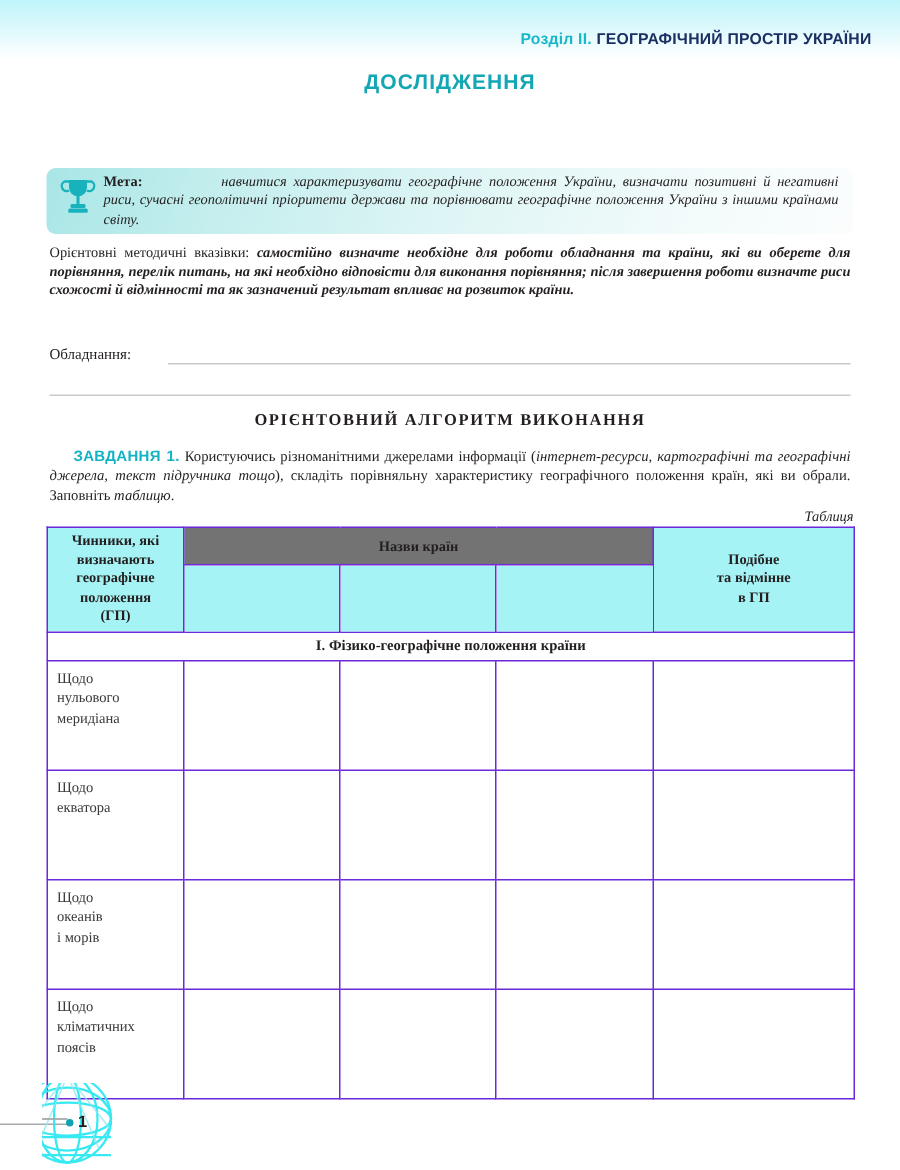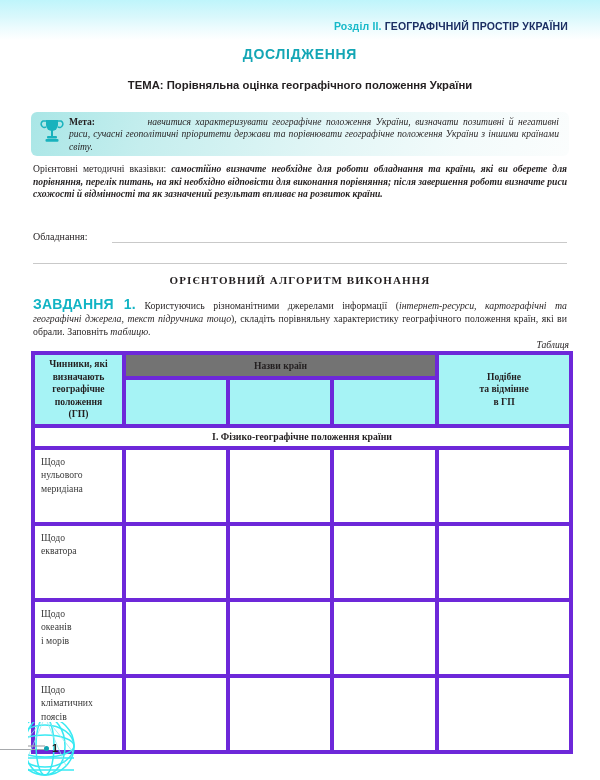--- a/index.html
+++ b/index.html
@@ -19,21 +19,21 @@
   
   .page-header {
     position: absolute;
     top: 0; left: 0;
     width: 600px;
     height: 40px;
     background: linear-gradient(to bottom, #bff5fb 0%, #d9f8fc 42%, #eefcfe 72%, #ffffff 100%);
   }
   .page-header-text {
     position: absolute;
-    right: 32px;
+    right: 19px;
     top: 20px;
     font-family: "Liberation Sans", "DejaVu Sans", sans-serif;
     font-size: 10.5px;
     font-weight: bold;
     letter-spacing: 0.15px;
     color: #1b2f63;
     white-space: nowrap;
   }
   .page-header-text .rozdil {
     color: #17b9c9;
@@ -147,23 +147,24 @@
     top: 298px;
     left: 33px;
     width: 534px;
     font-size: 9.8px;
     line-height: 13.2px;
     text-align: justify;
   }
   .task-label {
     font-family: "Liberation Sans", "DejaVu Sans", sans-serif;
     font-weight: bold;
-    font-size: 14px;
+    font-size: 10px;
     color: #12b4c4;
     letter-spacing: 0.2px;
+    margin-left: 16px;
   }
   .task i { font-style: italic; }
 
   .tablycia-caption {
     position: absolute;
     top: 339px;
     right: 31px;
     font-size: 9.6px;
     font-style: italic;
   }
@@ -171,21 +172,21 @@
   
   .tbl {
     position: absolute;
     top: 351px;
     left: 31px;
     width: 538px;
     border-collapse: collapse;
     table-layout: fixed;
   }
   .tbl td, .tbl th {
-    border: 4px solid #6d28d9;
+    border: 1px solid #6d28d9;
     padding: 0;
     vertical-align: top;
   }
   .tbl .hdr {
     background: #a6f3f5;
     text-align: center;
     font-weight: bold;
     font-size: 9.6px;
     line-height: 12.6px;
     vertical-align: middle;
@@ -262,21 +263,20 @@
 
 <div class="page-header"></div>
 <div class="page-header-text">
   <span class="rozdil">Розділ II.</span>
   <span>ГЕОГРАФІЧНИЙ ПРОСТІР УКРАЇНИ</span>
 </div>
 
 <div class="doslidzhennya">ДОСЛІДЖЕННЯ</div>
 
 <div class="tema">
-  <div>ТЕМА: Порівняльна оцінка географічного положення України</div>
 </div>
 
 <div class="meta-box">
   <span class="trophy-icon">
     <svg viewBox="0 0 24 26" width="24" height="26" aria-hidden="true">
       <path d="M6 2 h12 v5 a6 6 0 0 1 -12 0 z" fill="#18b2bd"></path>
       <path d="M6 3 h-3 a3 3 0 0 0 3 6" fill="none" stroke="#18b2bd" stroke-width="1.6"></path>
       <path d="M18 3 h3 a3 3 0 0 1 -3 6" fill="none" stroke="#18b2bd" stroke-width="1.6"></path>
       <rect x="11" y="12" width="2" height="6" fill="#18b2bd"></rect>
       <rect x="7" y="18" width="10" height="2.6" rx="1" fill="#18b2bd"></rect>

